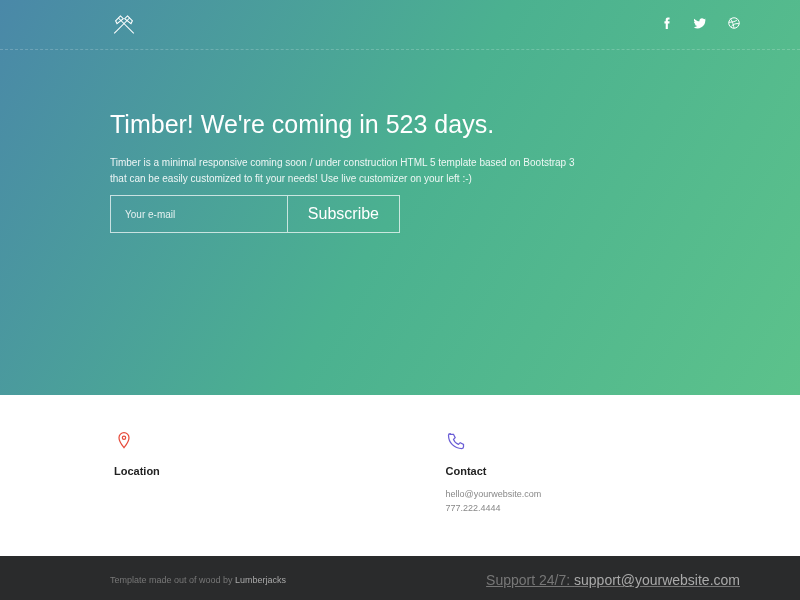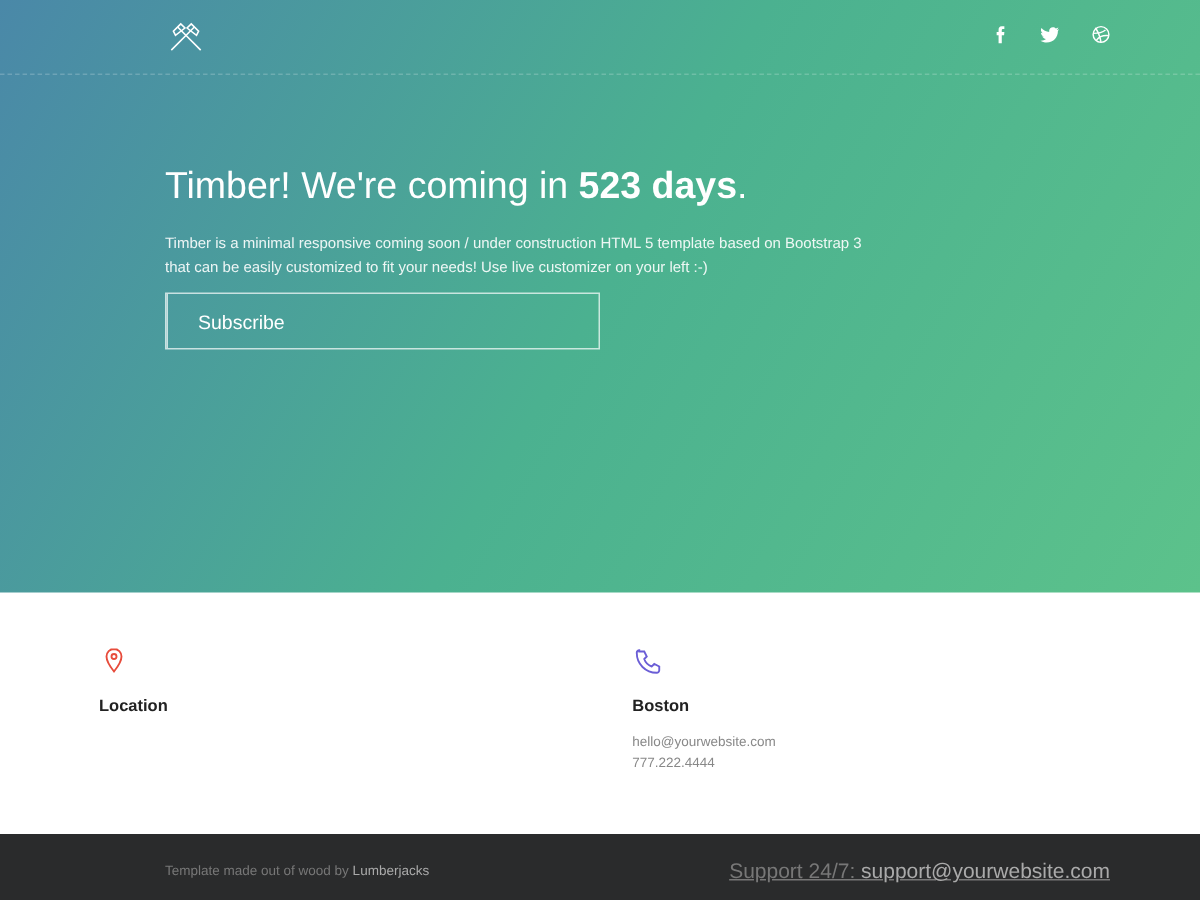--- a/index.html
+++ b/index.html
@@ -7,27 +7,27 @@
 .hero { background: linear-gradient(120deg, #4a88a8 0%, #4bb190 50%, #5cc28b 100%); height: 395px; position: relative; }
 .topbar { height: 50px; display: flex; align-items: center; justify-content: space-between; padding: 0 60px 0 110px; border-bottom: 1px dashed rgba(255,255,255,0.2); }
 .logo { display: flex; align-items: center; }
 .logo svg { width: 28px; height: 24px; }
 .social { display: flex; gap: 22px; align-items: center; }
 .social span { color: #fff; font-size: 12px; cursor: pointer; }
 .hero-content { padding: 60px 110px 0 110px; }
 .tagline { color: rgba(255,255,255,0.85); font-size: 10px; font-weight: 300; margin-bottom: 14px; }
 .headline { color: #fff; font-size: 25px; font-weight: 300; margin-bottom: 16px; }
 .headline .bold1 { font-weight: 400; }
-.headline .bold2 { font-weight: 700; }
+.headline .bold2 { font-weight: 400; }
 .description { color: rgba(255,255,255,0.9); font-size: 10px; line-height: 1.6; font-weight: 300; max-width: 470px; margin-bottom: 8px; }
 .subscribe { display: flex; border: 1px solid rgba(255,255,255,0.7); width: 290px; height: 38px; }
 .subscribe input { flex: 1; background: transparent; border: none; padding: 0 14px; color: #fff; font-size: 10px; outline: none; }
 .subscribe input::placeholder { color: rgba(255,255,255,0.85); }
-.subscribe button { background: transparent; border: none; border-left: 1px solid rgba(255,255,255,0.7); color: #fff; padding: 0 20px; font-size: 13px; cursor: pointer; }
-.info { background: #fff; display: flex; padding: 36px 60px 40px 66px; gap: 37px; }
+.subscribe button { background: transparent; border: none; border-left: 1px solid rgba(255,255,255,0.7); color: #fff; padding: 0 20px; font-size: 16px; cursor: pointer; }
+.info { background: #fff; display: flex; padding: 36px 60px 40px 114px; gap: 37px; }
 .info-col { flex: 1; }
 .info-col.wide { flex: 1.3; }
 .info-icon { height: 24px; margin-bottom: 10px; }
 .info-icon svg { width: 20px; height: 20px; }
 .info-title { font-size: 11px; font-weight: 600; color: #222; margin-bottom: 10px; }
 .info-text { font-size: 9px; color: #888; line-height: 1.6; }
 .footer { background: #2a2b2c; height: 49px; display: flex; align-items: center; justify-content: space-between; padding: 0 60px 0 110px; }
 .footer-left { font-size: 9px; color: #777; }
 .footer-left .strong { color: #aaa; font-weight: 400; }
 .footer-right { font-size: 14px; color: #777; text-decoration: underline; }
@@ -64,20 +64,21 @@
           </svg>
       </span>
     </div>
   </div>
   <div class="hero-content">
     <div class="headline">
       <span class="bold1">Timber!</span><span> We're coming in </span><span class="bold2">523 days</span><span>.</span>
     </div>
     <div class="description">Timber is a minimal responsive coming soon / under construction HTML 5 template based on Bootstrap 3 that can be easily customized to fit your needs! Use live customizer on your left :-)</div>
     <div class="subscribe">
+      <input type="text" placeholder="Your e-mail" style="">
       <button>Subscribe</button>
     </div>
   </div>
 </div>
 
 <div class="info">
   <div class="info-col">
     <div class="info-icon">
       <svg viewBox="0 0 24 24" fill="none" stroke="#e74c3c" stroke-width="1.5">
           <path d="M12 2C8.7 2 6 4.7 6 8c0 4.5 6 12 6 12s6-7.5 6-12c0-3.3-2.7-6-6-6z"></path>
@@ -85,21 +86,21 @@
         </svg>
     </div>
     <div class="info-title">Location</div>
   </div>
   <div class="info-col">
     <div class="info-icon">
       <svg viewBox="0 0 24 24" fill="none" stroke="#6b5ed6" stroke-width="1.5">
           <path d="M5 3c-1 0-2 1-2 2 0 9 7 16 16 16 1 0 2-1 2-2v-3l-4-2-2 2c-3-1-5-3-6-6l2-2-2-4H5z"></path>
         </svg>
     </div>
-    <div class="info-title">Boston</div>
+    <div class="info-title">Contact</div>
     <div class="info-text">
       <div>hello@yourwebsite.com</div>
       <div>777.222.4444</div>
     </div>
   </div>
 </div>
 
 <div class="footer">
   <div class="footer-left">
     <span>Template made out of wood by </span><span class="strong">Lumberjacks</span>

